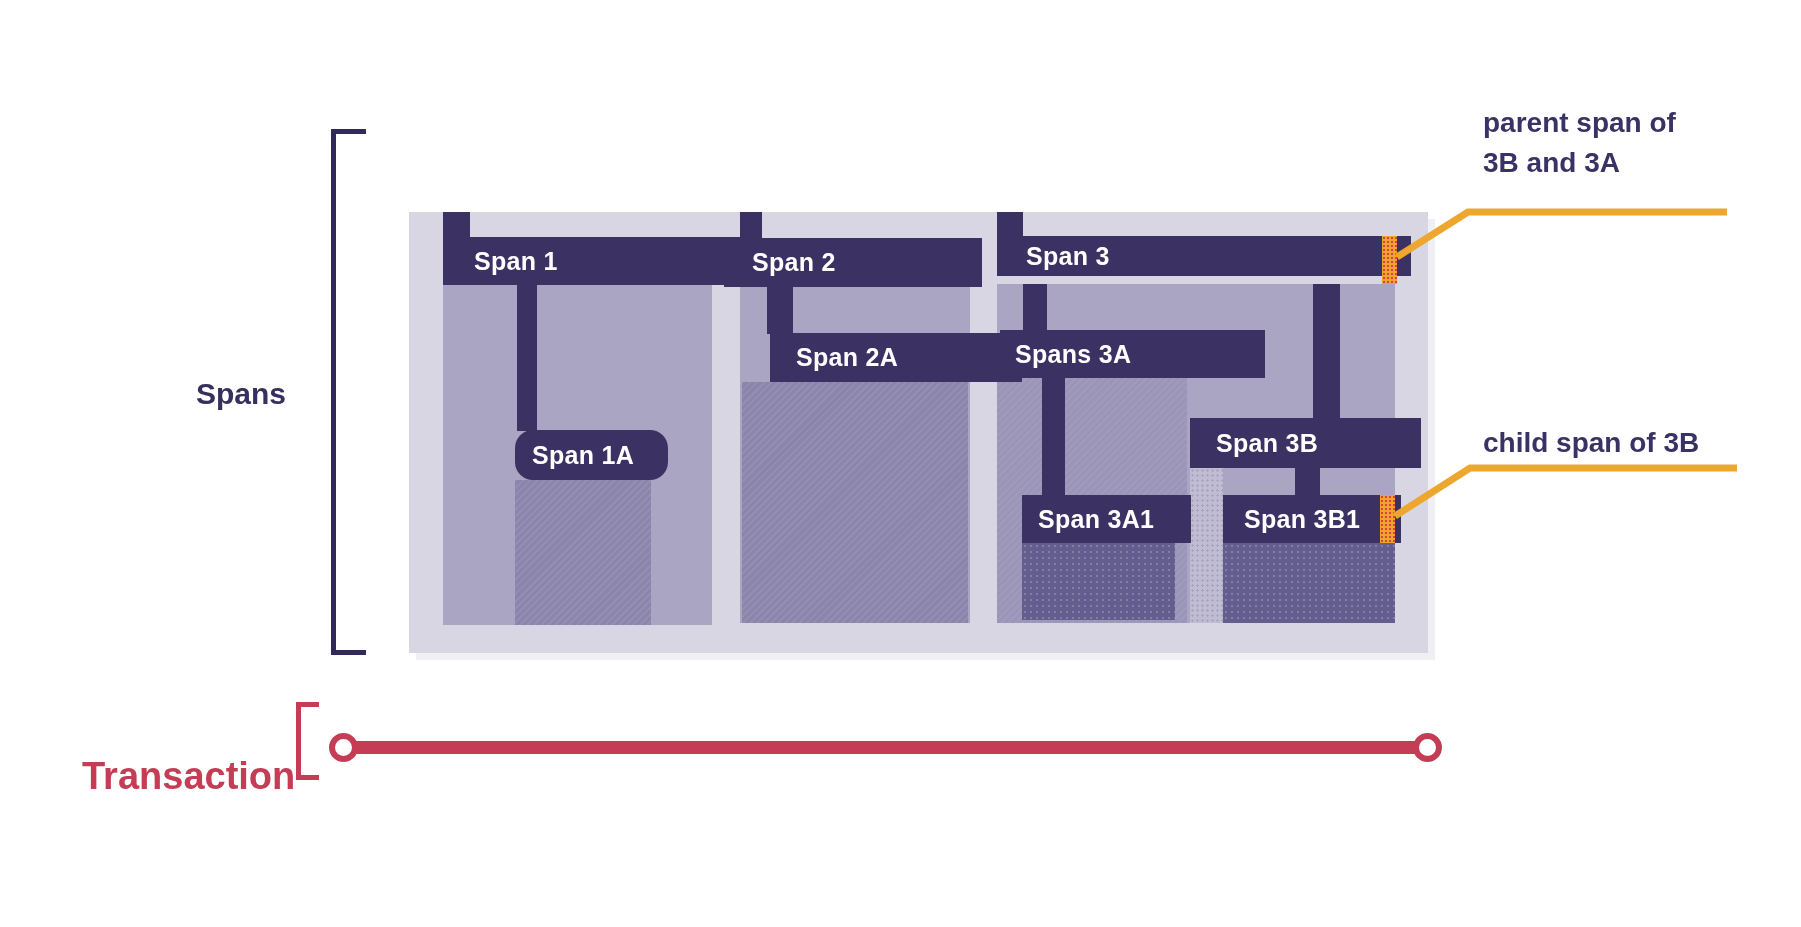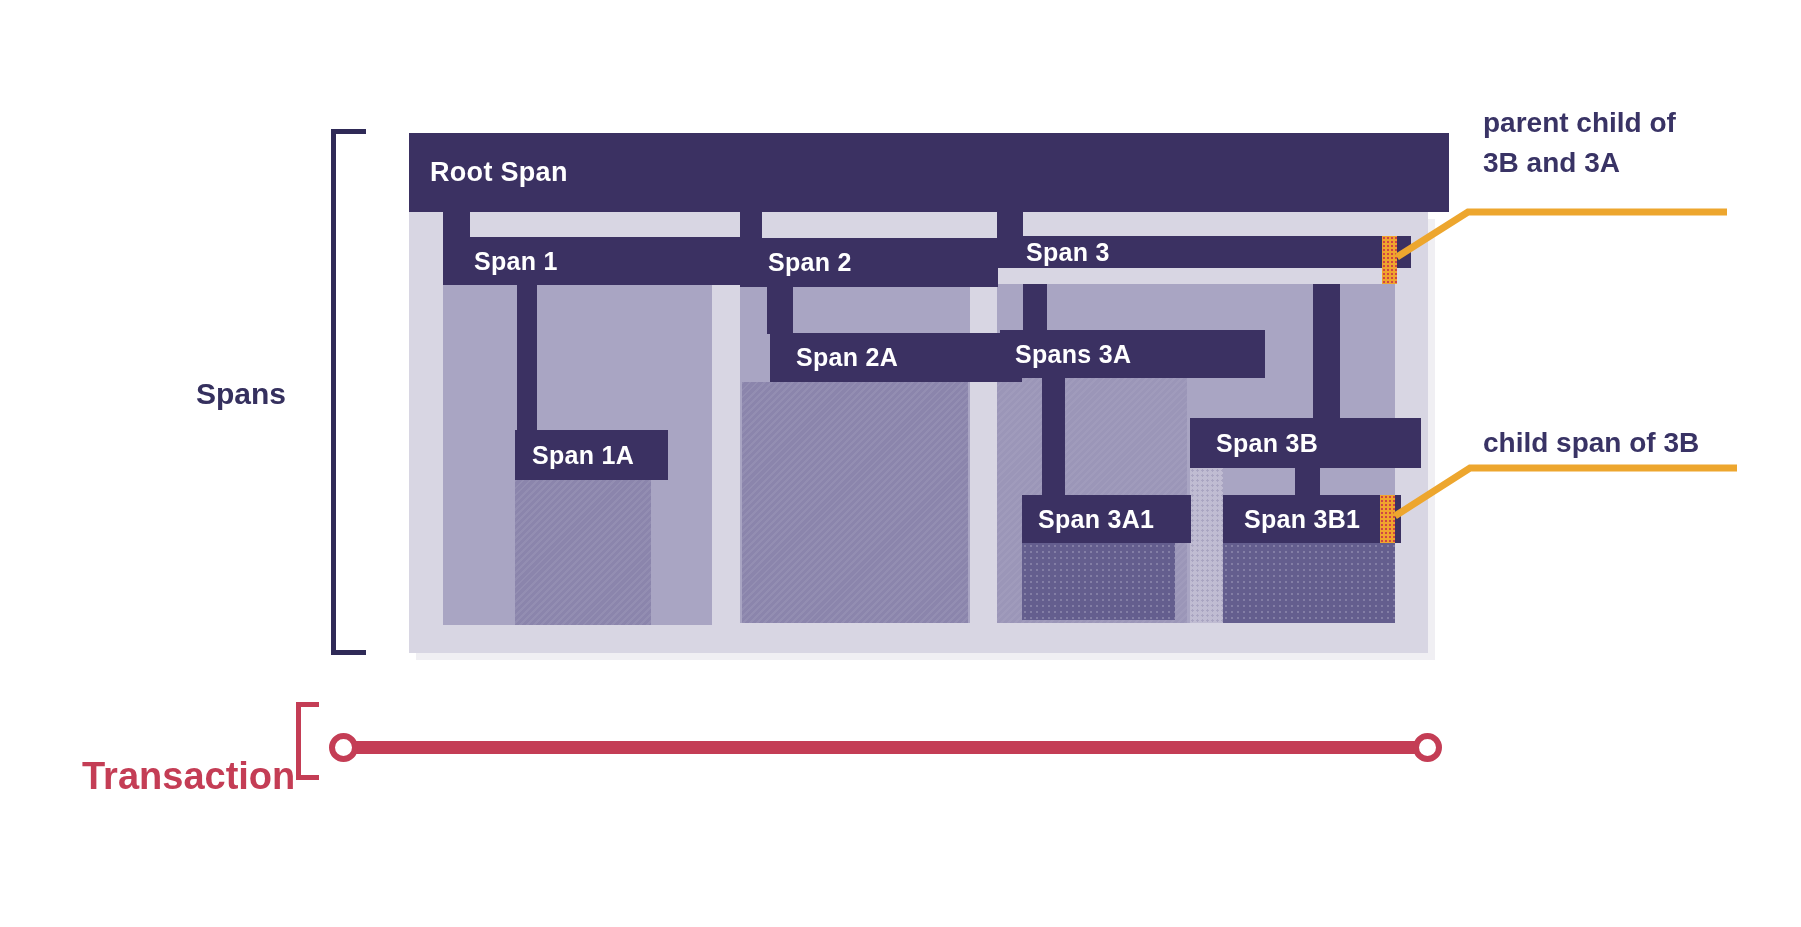--- a/index.html
+++ b/index.html
@@ -94,36 +94,33 @@
   <div class="conn" style="left:443px;top:212px;width:27px;height:26px;"></div>
   <div class="conn" style="left:740px;top:212px;width:22px;height:27px;"></div>
   <div class="conn" style="left:997px;top:212px;width:26px;height:25px;"></div>
   <div class="conn" style="left:517px;top:285px;width:20px;height:146px;"></div>
   <div class="conn" style="left:767px;top:287px;width:26px;height:47px;"></div>
   <div class="conn" style="left:1023px;top:284px;width:24px;height:47px;"></div>
   <div class="conn" style="left:1042px;top:378px;width:23px;height:118px;"></div>
   <div class="conn" style="left:1313px;top:284px;width:27px;height:135px;"></div>
   <div class="conn" style="left:1295px;top:468px;width:25px;height:28px;"></div>
 
-  <div class="hdr" style="left:409px;top:133px;width:1019px;height:79px;font-size:27px;padding-left:21px;">
-    <span>Root Span</span>
-  </div>
   <div class="hdr" style="left:443px;top:237px;width:269px;height:48px;padding-left:31px;">
     <span>Span 1</span>
   </div>
-  <div class="hdr" style="left:515px;top:430px;width:136px;height:50px;padding-left:17px;">
+  <div class="hdr" style="left:515px;top:430px;width:136px;height:50px;padding-left:17px;border-radius:18px;">
     <span>Span 1A</span>
   </div>
-  <div class="hdr" style="left:740px;top:238px;width:230px;height:49px;padding-left:28px;">
+  <div class="hdr" style="left:724px;top:238px;width:230px;height:49px;padding-left:28px;">
     <span>Span 2</span>
   </div>
   <div class="hdr" style="left:770px;top:333px;width:226px;height:49px;padding-left:26px;">
     <span>Span 2A</span>
   </div>
-  <div class="hdr" style="left:997px;top:236px;width:385px;height:32px;padding-left:29px;">
+  <div class="hdr" style="left:997px;top:236px;width:385px;height:40px;padding-left:29px;">
     <span>Span 3</span>
   </div>
   <div class="hdr" style="left:1000px;top:330px;width:250px;height:48px;padding-left:15px;">
     <span>Spans 3A</span>
   </div>
   <div class="hdr" style="left:1022px;top:495px;width:153px;height:48px;padding-left:16px;">
     <span>Span 3A1</span>
   </div>
   <div class="hdr" style="left:1190px;top:418px;width:205px;height:50px;padding-left:26px;">
     <span>Span 3B</span>
@@ -134,21 +131,21 @@
 
   <div class="marker" style="left:1382px;top:236px;width:15px;height:48px;"></div>
   <div class="marker" style="left:1380px;top:495px;width:15px;height:48px;"></div>
 
   <svg id="leaders" width="1801" height="927" viewBox="0 0 1801 927">
     <polyline points="1397,257 1468,212 1727,212" fill="none" stroke="#eda62e" stroke-width="7" stroke-linejoin="miter"></polyline>
     <polyline points="1395,516 1470,468 1737,468" fill="none" stroke="#eda62e" stroke-width="7" stroke-linejoin="miter"></polyline>
   </svg>
 
   <div class="annot" style="left:1483px;top:103px;">
-    <div>parent child of</div>
+    <div>parent span of</div>
     <div>3B and 3A</div>
   </div>
   <div class="annot" style="left:1483px;top:423px;text-align:right;">child span of 3B</div>
 
   <div id="tl-line" style="left:355px;top:741px;width:1060px;height:13px;"></div>
   <div class="tl-circle" style="left:329px;top:733px;"></div>
   <div class="tl-circle" style="left:1413px;top:733px;"></div>
 
 </div>
 

